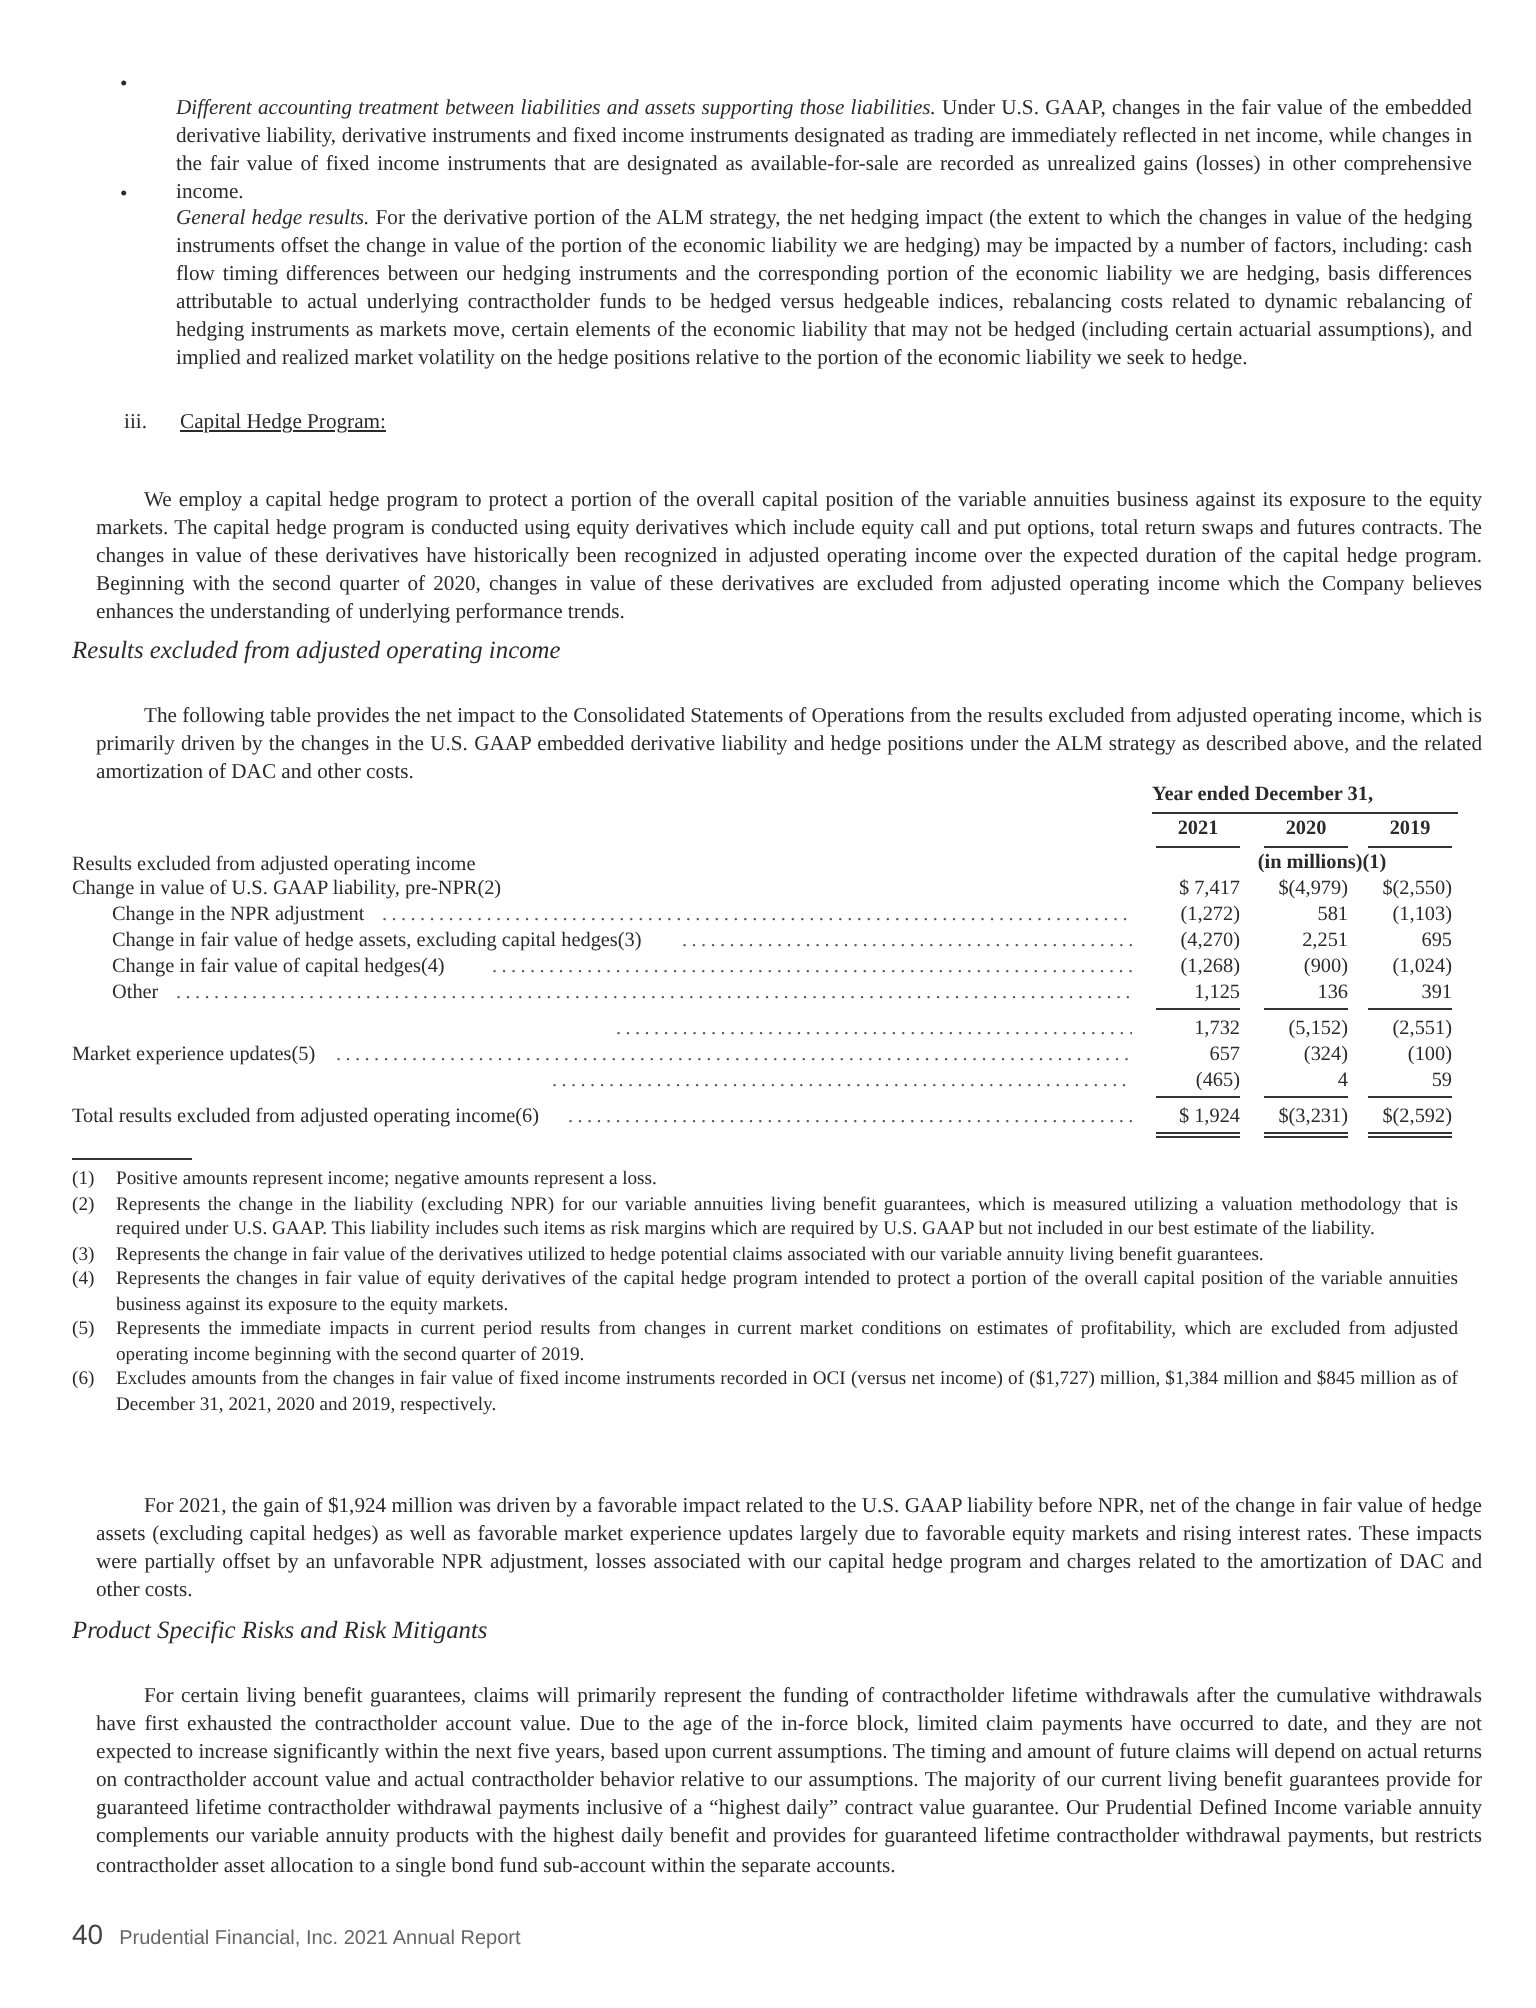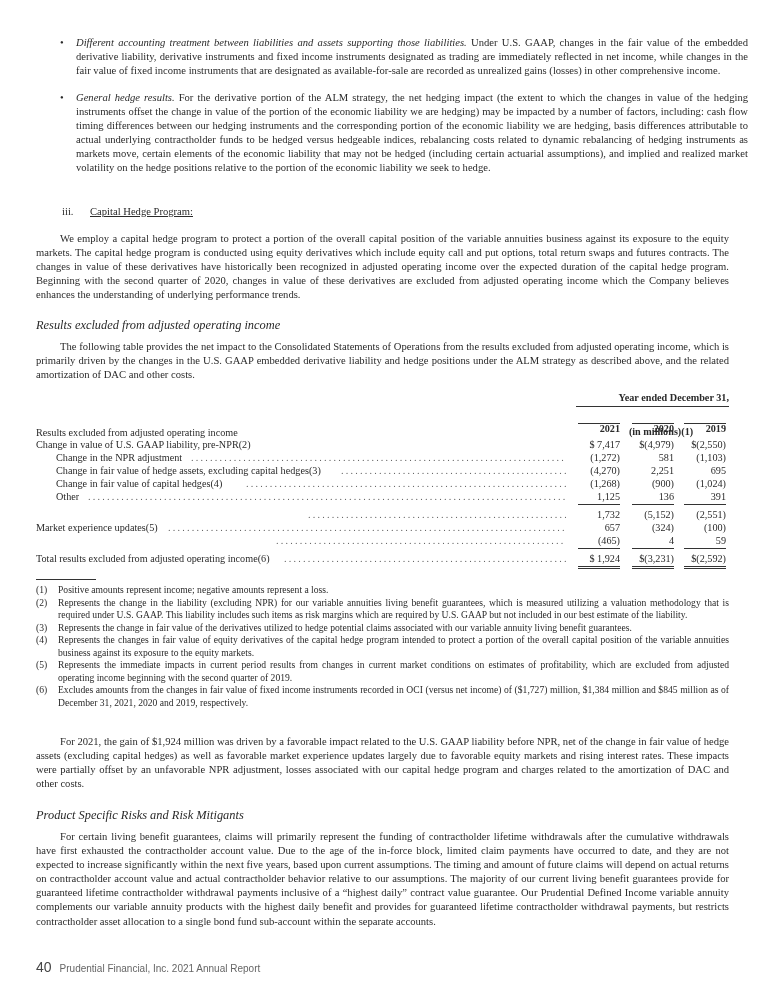--- a/index.html
+++ b/index.html
@@ -2,38 +2,38 @@
 <html><head>
 <meta charset="utf-8">
 <style>
   html, body { margin: 0; padding: 0; background: #ffffff; }
   body {
     width: 768px; height: 1004px; position: relative; overflow: hidden;
     font-family: "Liberation Serif", serif; color: #2a2a2a;
     font-size: 10.6px; line-height: 14.1px;
   }
   .page { position: absolute; left: 36px; top: 0; width: 693px; }
-  p { margin: 0; text-align: justify; }
+  p { margin: 12px; text-align: justify; }
   .bullet { position: relative; padding-left: 16px; margin-left: 4px; }
   .bullet .dot { position: absolute; left: 0; top: 0; }
   .bullet em { font-style: italic; }
   .b1 { position: absolute; top: 36px; left: 20px; width: 672px; }
   .b2 { position: absolute; top: 91px; left: 20px; width: 672px; }
   .sub-heading { position: absolute; top: 205px; left: 26px; }
   .sub-heading .num { display: inline-block; width: 28px; }
   .sub-heading .title { text-decoration: underline; }
   .para-capital { position: absolute; top: 232px; left: 0; width: 693px; text-indent: 24px; }
   .sec-title { position: absolute; font-style: italic; font-size: 12.4px; }
   .sec1 { top: 318px; left: 0; }
   .para-intro { position: absolute; top: 340px; left: 0; width: 693px; text-indent: 24px; }
 
   .tbl { position: absolute; top: 391px; left: 0; width: 693px; font-size: 10.2px; }
-  .hdr-top { position: absolute; left: 540px; width: 153px; text-align: right; font-weight: bold; top: 0; }
+  .hdr-top { position: absolute; left: 540px; width: 153px; text-align: left; font-weight: bold; top: 0; }
   .hdr-top-line { position: absolute; left: 540px; width: 153px; top: 15px; border-top: 1px solid #333; }
-  .yr { position: absolute; top: 31px; font-weight: bold; text-align: right; width: 42px; font-family: Liberation Serif, serif; }
+  .yr { position: absolute; top: 17px; font-weight: bold; text-align: center; width: 42px; font-family: Liberation Serif, serif; }
   .yr-line { position: absolute; top: 32px; border-top: 1px solid #333; width: 42px; }
   .in-mill { position: absolute; top: 34px; left: 570px; width: 110px; text-align: center; font-weight: bold; }
   .row { position: absolute; left: 0; width: 693px; height: 14px; }
   .row .label { position: absolute; left: 0; white-space: nowrap; overflow: hidden; }
   .row .label.ind { left: 20px; }
   .row .leader { position: absolute; top: 0; overflow: hidden; white-space: nowrap; letter-spacing: 2.2px; color: #555; }
   .row .v { position: absolute; top: 0; text-align: right; width: 52px; }
   .c1 { left: 532px; } .c2 { left: 586px; } .c3 { left: 638px; }
   .uline { position: absolute; border-top: 1px solid #333; width: 42px; }
   .dline { position: absolute; border-top: 3px double #333; width: 42px; height: 0; }

